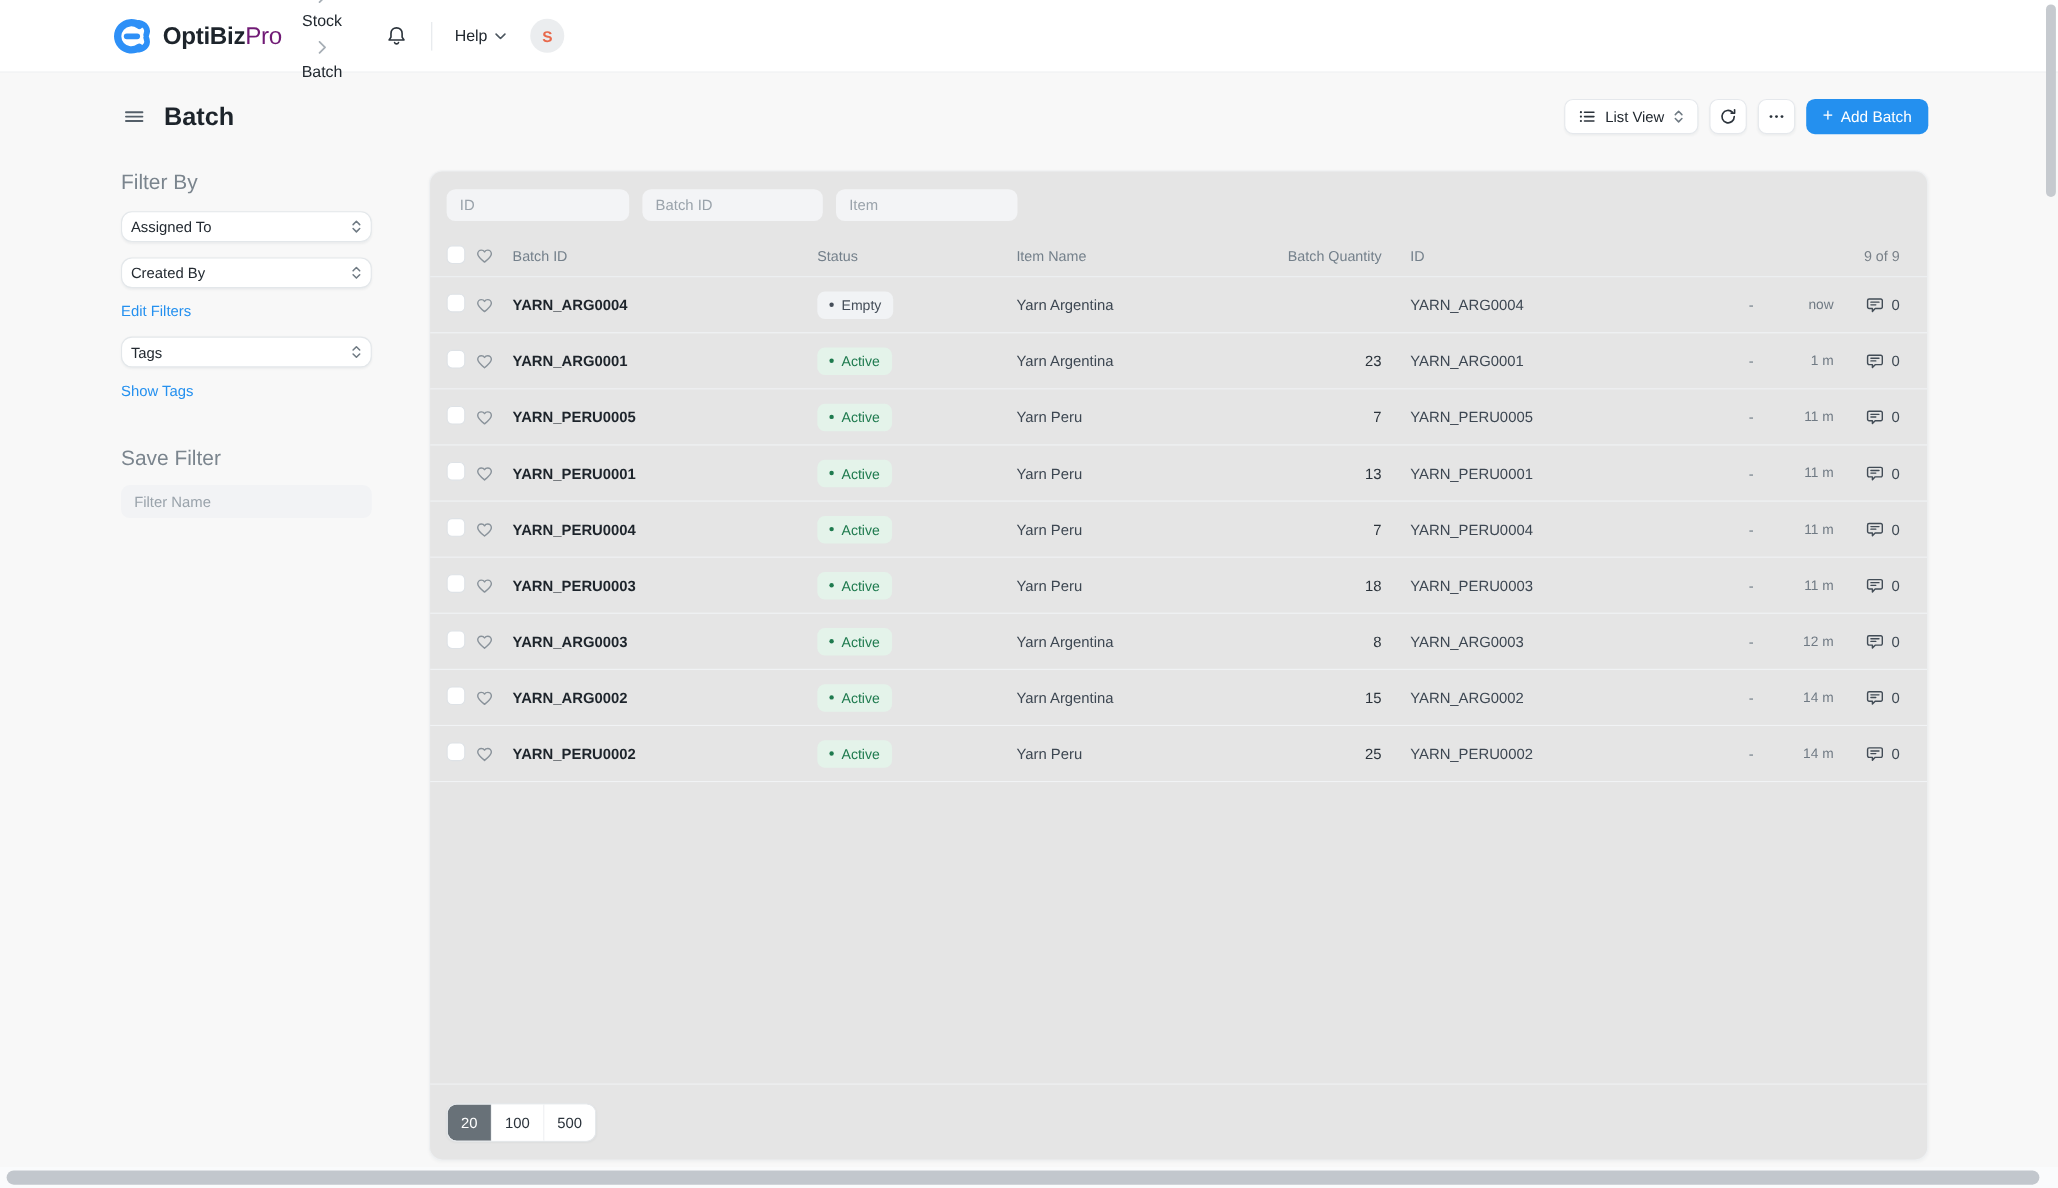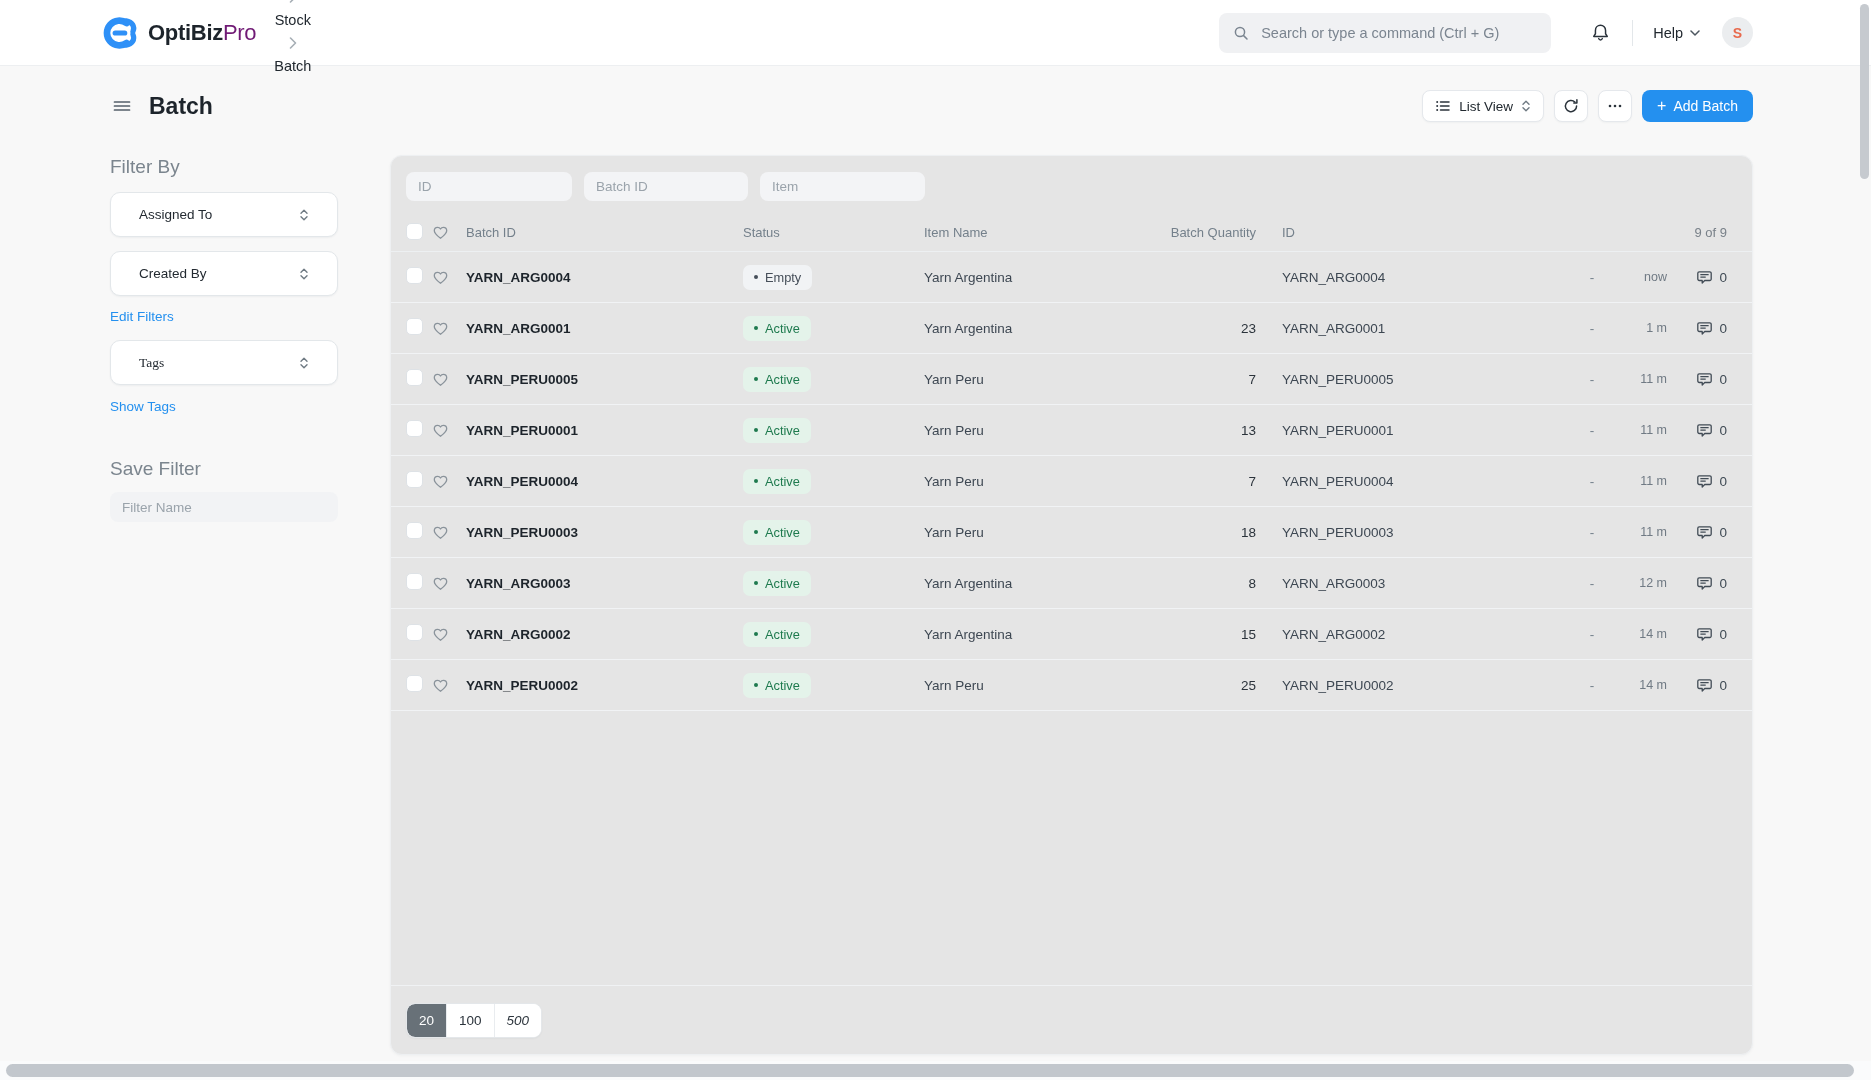--- a/index.html
+++ b/index.html
@@ -67,26 +67,26 @@
     display:inline-flex; align-items:center; gap:7px; height:32px; padding:0 15px;
     background:var(--accent,#2490ef); color:#fff; border:none; border-radius:8px;
     font:inherit; font-size:14px; cursor:pointer;
   }
   .btn-primary .plus { font-size:16px; font-weight:400; line-height:1; }
 
   
   .sidebar { position:absolute; left:110px; top:150px; width:228px; }
   .side-label { font-size:19px; color:#7b858e; margin-top:6px; }
   .select {
-    height:45px; background:#fff; border:1px solid #e3e7ea; border-radius:10px;
-    display:flex; align-items:center; justify-content:space-between; padding:0 28px;
+    height:28px; background:#fff; border:1px solid #e3e7ea; border-radius:10px;
+    display:flex; align-items:center; justify-content:space-between; padding:0 8px;
     font-size:13.5px; color:#232a31; cursor:pointer;
     box-shadow:0 1px 2px rgba(25,39,52,0.05); width:100%;
   }
-  .mt14 { margin-top:14px; } .mt13 { margin-top:13px; } .mt16 { margin-top:16px;font-family:Liberation Serif, serif; } .mt44 { margin-top:44px; } .mt12 { margin-top:12px; }
+  .mt14 { margin-top:14px; } .mt13 { margin-top:13px; } .mt16 { margin-top:16px; } .mt44 { margin-top:44px; } .mt12 { margin-top:12px; }
   .side-link { color:var(--link,#2490ef); font-size:13.5px; cursor:pointer; display:inline-block; text-decoration:none; }
   .filter-name-input {
     width:100%; height:30px; background:#f2f3f5; border:none; border-radius:8px;
     padding:0 12px; font:inherit; font-size:13.5px; color:#21282f; outline:none;
   }
   .filter-name-input::placeholder { color:#9aa3ab; }
 
   
   .card {
     position:absolute; left:390px; top:155px; width:1363px; height:900px;
@@ -141,21 +141,21 @@
   .card-footer { margin-top:auto; border-top:1px solid #f0f2f4; padding:17px 15px 16px; }
   .page-group {
     display:inline-flex; border:1px solid #e4e7ea; border-radius:9px; background:#fff;
     box-shadow:0 1px 2px rgba(25,39,52,0.04); overflow:hidden;
   }
   .page-btn {
     min-width:40px; height:33px; display:flex; align-items:center; justify-content:center;
     padding:0 12px; font:inherit; font-size:13.5px; color:#2b333b; background:#fff;
     border:none; border-right:1px solid #e9ecef; cursor:pointer;
   }
-  .page-btn:last-child { border-right:none;font-style:italic; }
+  .page-btn:last-child { border-right:none; }
   .page-btn.selected {
     background:var(--selected-page-bg,#687178); color:#fff; border-radius:8px 0 0 8px;
   }
 
   
   .vscroll-thumb {
     position:absolute; right:2px; top:4px; width:9px; height:175px;
     border-radius:5px; background:#c6cacf; z-index:9; cursor:grab;
   }
   .hscroll-track { position:absolute; left:0; right:0; bottom:0; height:19px; background:#fafbfc; }
@@ -188,29 +188,20 @@
         </svg>
     </span>
     <a class="crumb">Stock</a>
     <span class="crumb-sep">
       <svg width="8" height="12" viewBox="0 0 8 12">
           <path d="M1.5 1l5 5-5 5" fill="none" stroke="#a6aeb5" stroke-width="1.6" stroke-linecap="round" stroke-linejoin="round"></path>
         </svg>
     </span>
     <a class="crumb">Batch</a>
   </nav>
-  <div class="searchbar">
-    <span>
-      <svg width="16" height="16" viewBox="0 0 16 16">
-          <circle cx="7" cy="7" r="4.6" fill="none" stroke="#7b8590" stroke-width="1.5"></circle>
-          <path d="M10.6 10.6L14 14" stroke="#7b8590" stroke-width="1.5" stroke-linecap="round"></path>
-        </svg>
-    </span>
-    <input type="text" placeholder="Search or type a command (Ctrl + G)" style="">
-  </div>
   <button class="nav-bell">
     <span>
       <svg width="19" height="19" viewBox="0 0 18 18">
           <path d="M9 2.2c-2.8 0-4.8 2-4.8 4.8v3.2L2.6 12.7h12.8L13.8 10.2V7c0-2.8-2-4.8-4.8-4.8z" fill="none" stroke="#2b333b" stroke-width="1.4" stroke-linejoin="round"></path>
           <path d="M7.3 14.8a1.8 1.8 0 0 0 3.4 0" fill="none" stroke="#2b333b" stroke-width="1.4" stroke-linecap="round"></path>
         </svg>
     </span>
   </button>
   <div class="nav-divider"></div>
   <button class="help-btn">

